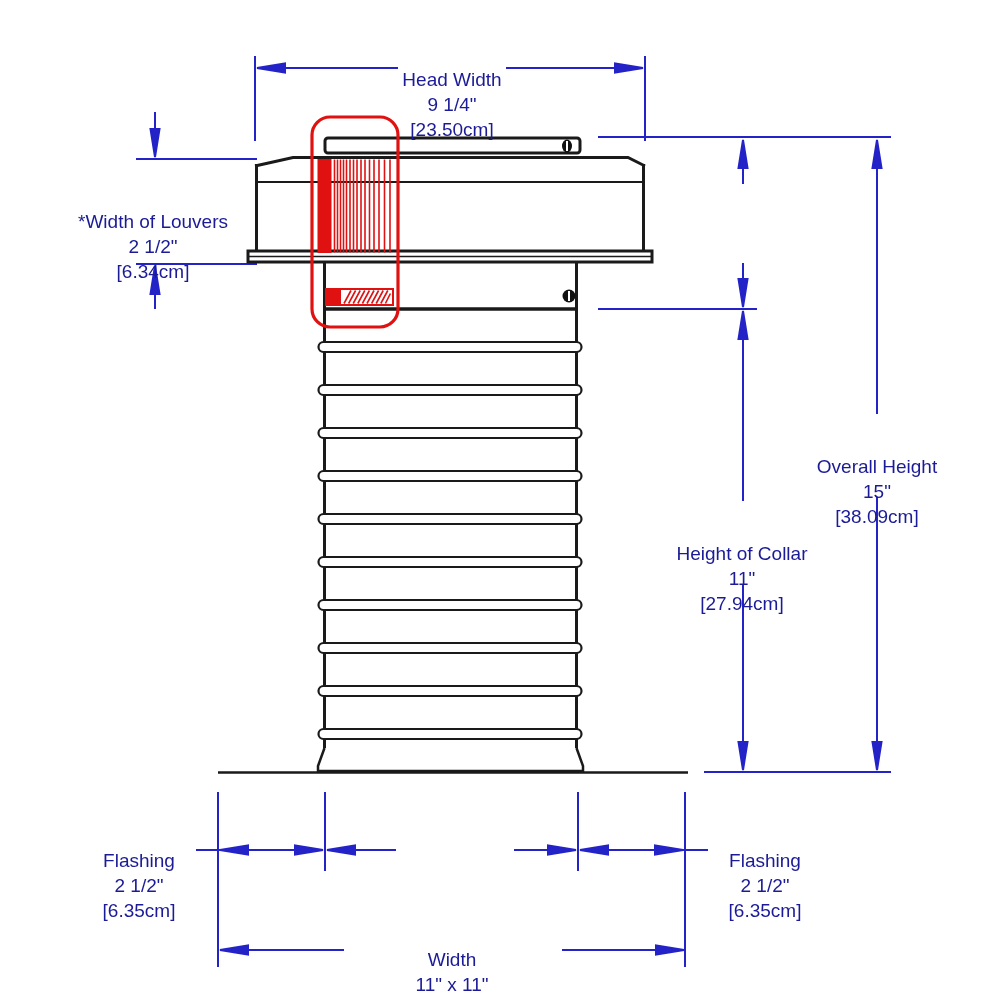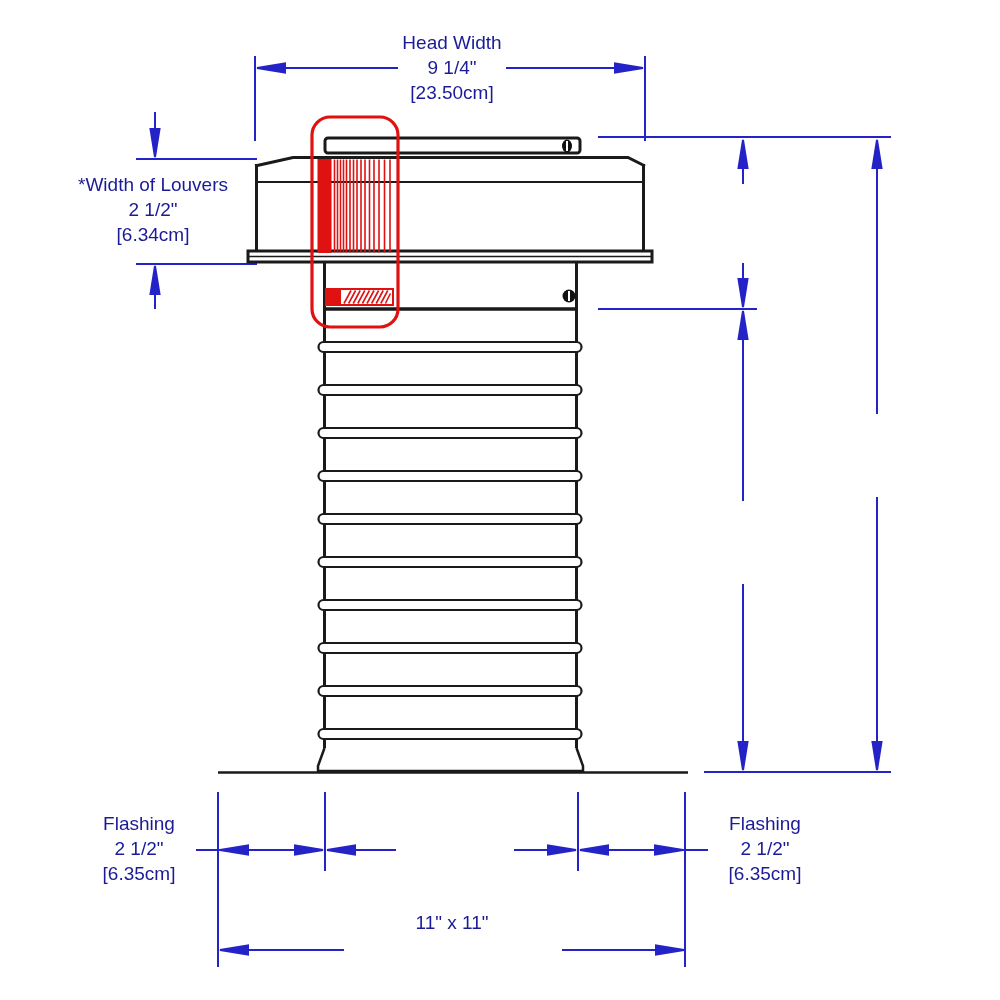--- a/index.html
+++ b/index.html
@@ -1,20 +1,20 @@
 <!DOCTYPE html>
 <html><head>
 <meta charset="utf-8">
 <style>
   html,body{margin:0;padding:0;background:#ffffff;}
   #canvas{position:relative;width:1000px;height:1000px;background:#ffffff;overflow:hidden;
           font-family:"Liberation Sans", sans-serif;}
   #drawing{position:absolute;left:0;top:0;}
   .label{position:absolute;transform:translateX(-50%);text-align:center;
-         font-size:19px;line-height:25px;color:#1b1b97;white-space:nowrap;}
+         font-size:19px;line-height:25px;color:#1b1b97;white-space:nowrap;margin-top:37px;}
   .label span{display:block;}
 </style>
 </head>
 <body>
 
 <div id="canvas">
 
   <svg id="drawing" width="1000" height="1000" viewBox="0 0 1000 1000">
 
     <g stroke="#2323c8" stroke-width="2" fill="none">
@@ -187,32 +187,43 @@
     <span>[23.50cm]</span>
   </div>
 
   <div class="label" style="left:153px;top:172px">
     <span>*Width of Louvers</span>
     <span>2 1/2"</span>
     <span>[6.34cm]</span>
   </div>
 
 
-
+  <div class="label" style="left:877px;top:417px">
+    <span>Overall Height</span>
+    <span>15"</span>
+    <span>[38.09cm]</span>
+  </div>
+
+  <div class="label" style="left:742px;top:504px">
+    <span>Height of Collar</span>
+    <span>11"</span>
+    <span>[27.94cm]</span>
+  </div>
 
   <div class="label" style="left:139px;top:811px">
     <span>Flashing</span>
     <span>2 1/2"</span>
     <span>[6.35cm]</span>
   </div>
 
 
   <div class="label" style="left:765px;top:811px">
     <span>Flashing</span>
     <span>2 1/2"</span>
     <span>[6.35cm]</span>
   </div>
 
   <div class="label" style="left:452px;top:910px">
+    <span>Width</span>
     <span>11" x 11"</span>
   </div>
 
 </div>
 
 </body></html>

